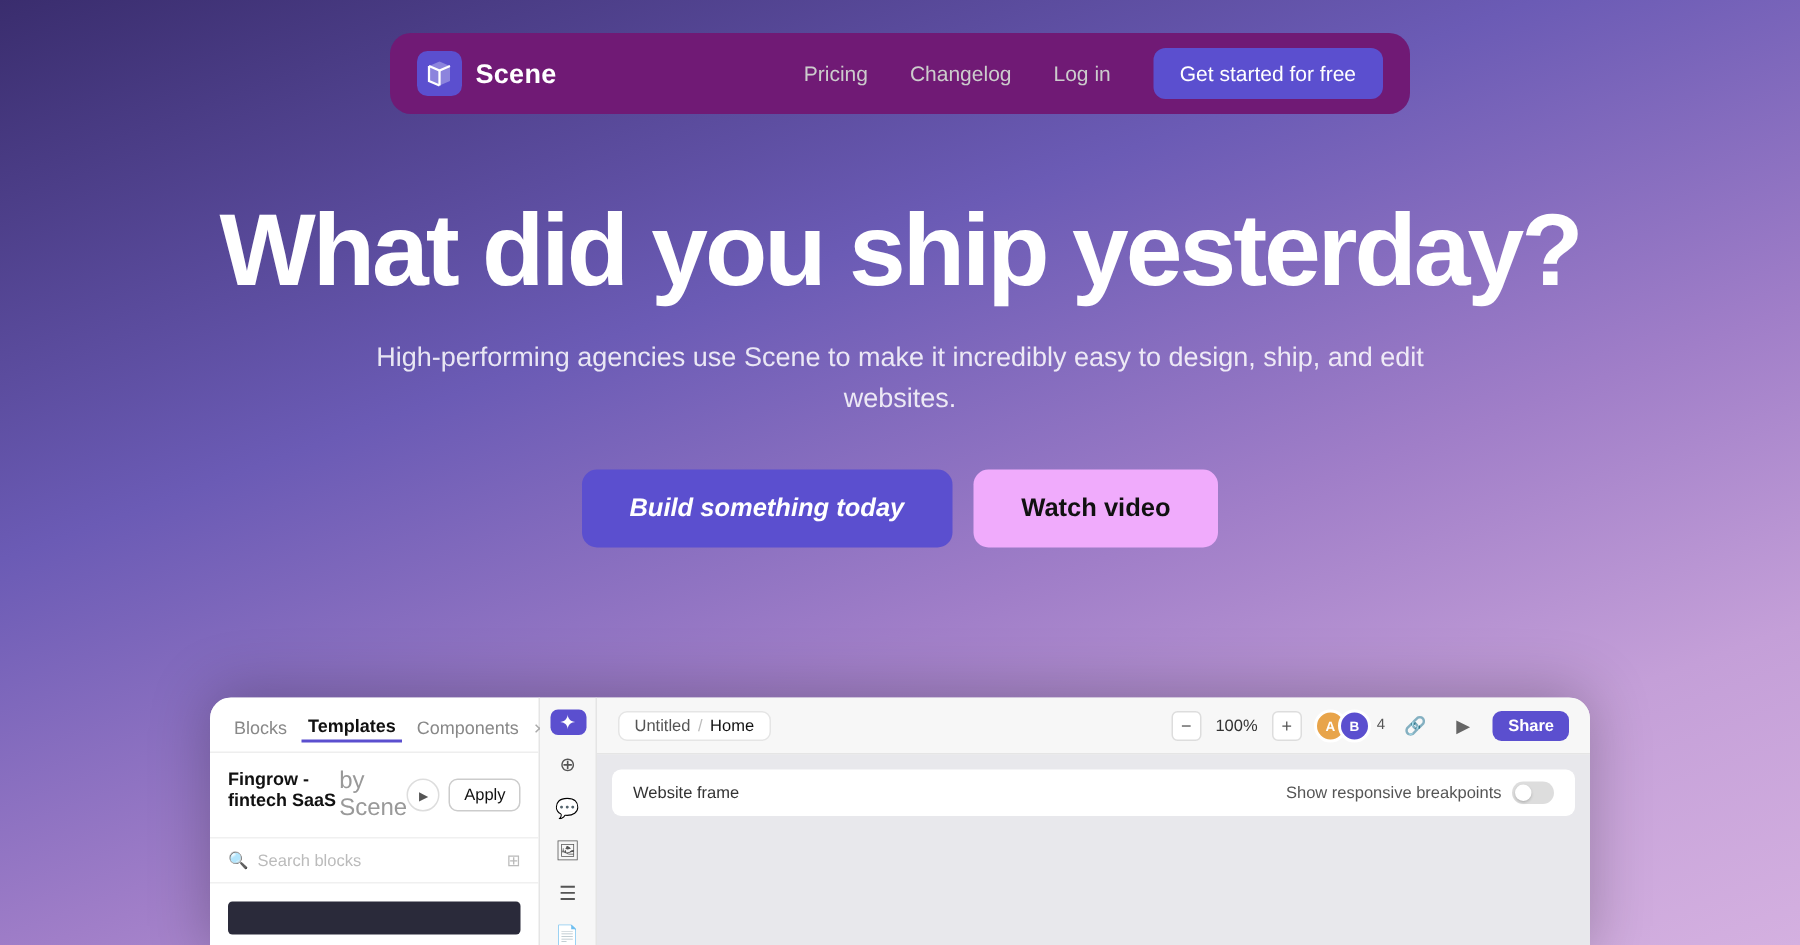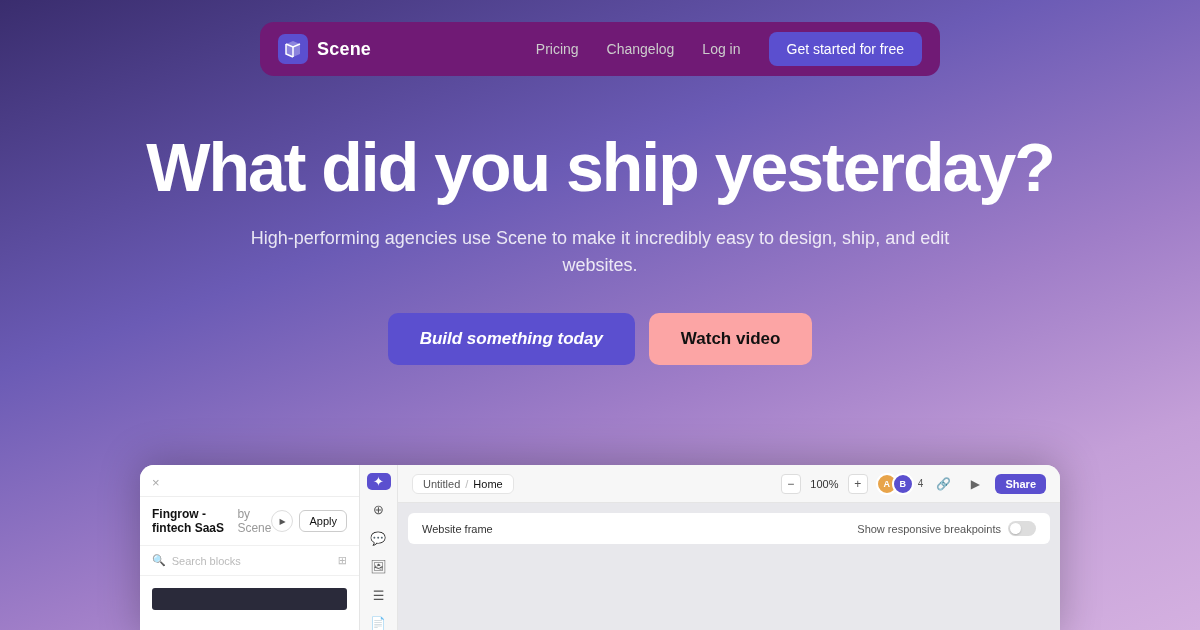--- a/index.html
+++ b/index.html
@@ -110,21 +110,21 @@
       border: none;
       border-radius: 10px;
       padding: 16px 32px;
       font-size: 17px;
       font-weight: 600;
       cursor: pointer;
       font-style: italic;
     }
 
     .btn-secondary {
-      background: #fca5a5;
+      background: #f0abfc;
       color: #111111;
       border: none;
       border-radius: 10px;
       padding: 16px 32px;
       font-size: 17px;
       font-weight: 600;
       cursor: pointer;
     }
 
     
@@ -199,21 +199,21 @@
       gap: 2px;
     }
 
     .sidebar-item-name {
       font-size: 12px;
       font-weight: 600;
       color: #111;
     }
 
     .sidebar-item-sub {
-      font-size: 12px;
+      font-size: 16px;
       color: #999;
     }
 
     .sidebar-item-actions {
       display: flex;
       align-items: center;
       gap: 6px;
     }
 
     .play-btn {
@@ -501,20 +501,25 @@
   <div class="hero-buttons">
     <button class="btn-primary">Build something today</button>
     <button class="btn-secondary">Watch video</button>
   </div>
 </section>
 
 <div class="app-preview">
 
   <div class="sidebar">
     <div class="sidebar-tabs">
+      <div class="sidebar-tabs-left">
+        <span class="tab-item">Blocks</span>
+        <span class="tab-item active">Templates</span>
+        <span class="tab-item">Components</span>
+      </div>
       <span class="close-btn">×</span>
     </div>
 
     <div class="sidebar-item-row">
       <div class="sidebar-item-info">
         <span class="sidebar-item-name">Fingrow - fintech SaaS</span>
         <span class="sidebar-item-sub">by Scene</span>
       </div>
       <div class="sidebar-item-actions">
         <button class="play-btn">▶</button>

